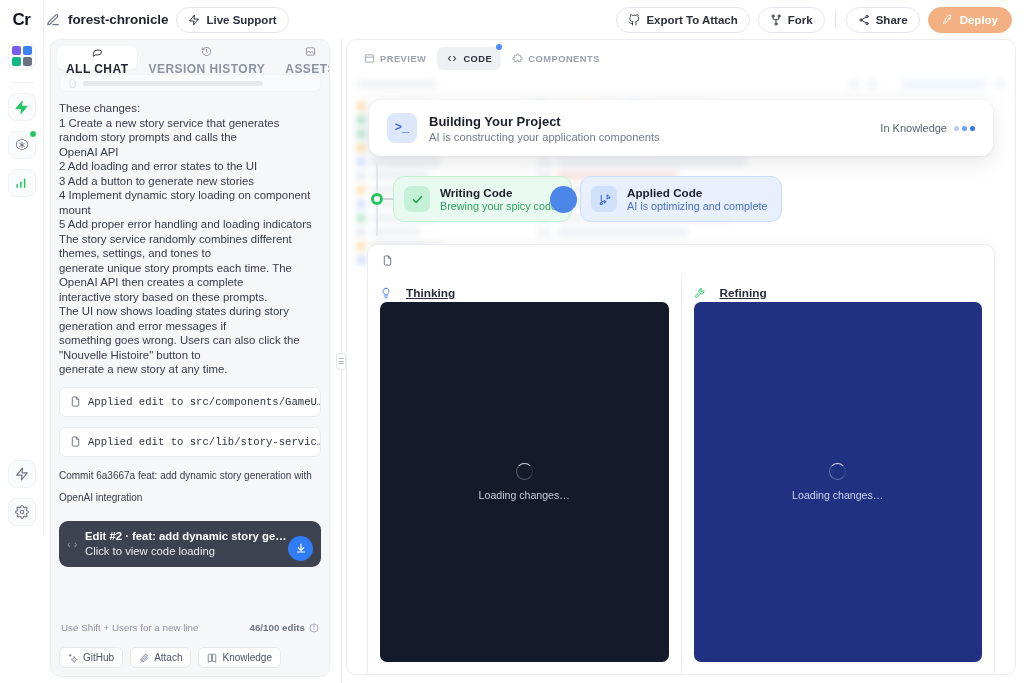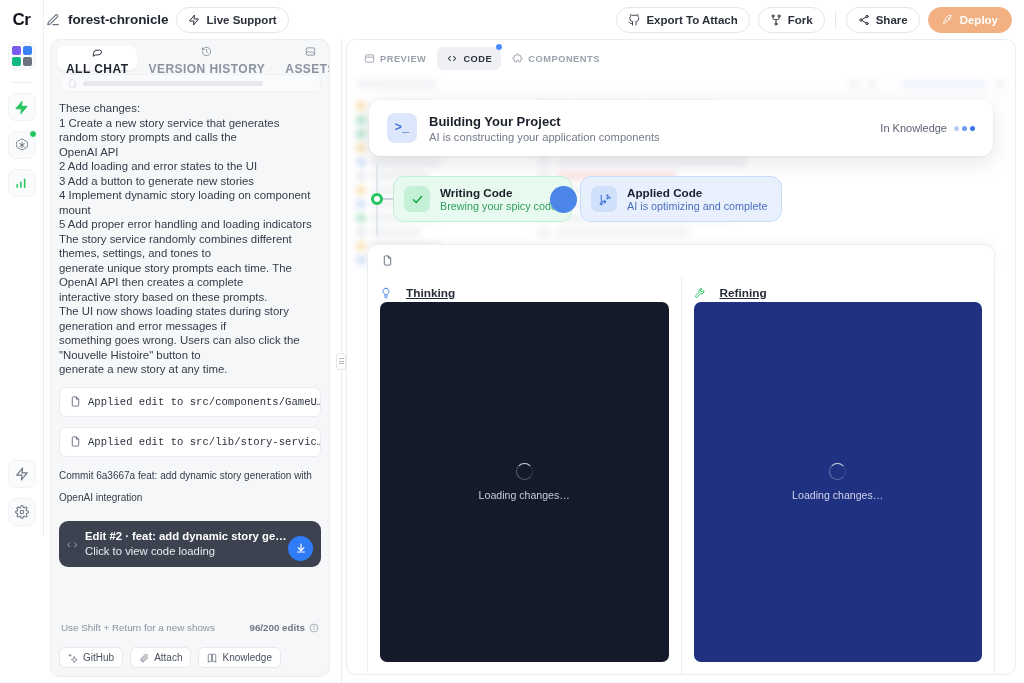--- a/index.html
+++ b/index.html
@@ -447,23 +447,23 @@
                   <path d="M6.5 11.5 12 17l5.5-5.5"></path>
                   <path d="M5 20h14"></path>
                 </svg>
             </span>
           </div>
 
         </div>
 
         <div class="composer">
           <div class="comp-meta">
-            <span class="comp-hint">Use Shift + Return for a new shows</span>
+            <span class="comp-hint">Use Shift + Users for a new line</span>
             <span class="comp-count">
-              <span>96/200 edits</span>
+              <span>46/100 edits</span>
               <span class="ico">
                 <svg width="10" height="10" viewBox="0 0 24 24" fill="none" stroke="#9aa1ad" stroke-width="2">
                     <circle cx="12" cy="12" r="9.5"></circle>
                     <path d="M12 11v5.5"></path>
                     <circle cx="12" cy="7.6" r="1"></circle>
                   </svg>
               </span>
             </span>
           </div>
           <div class="comp-actions">

